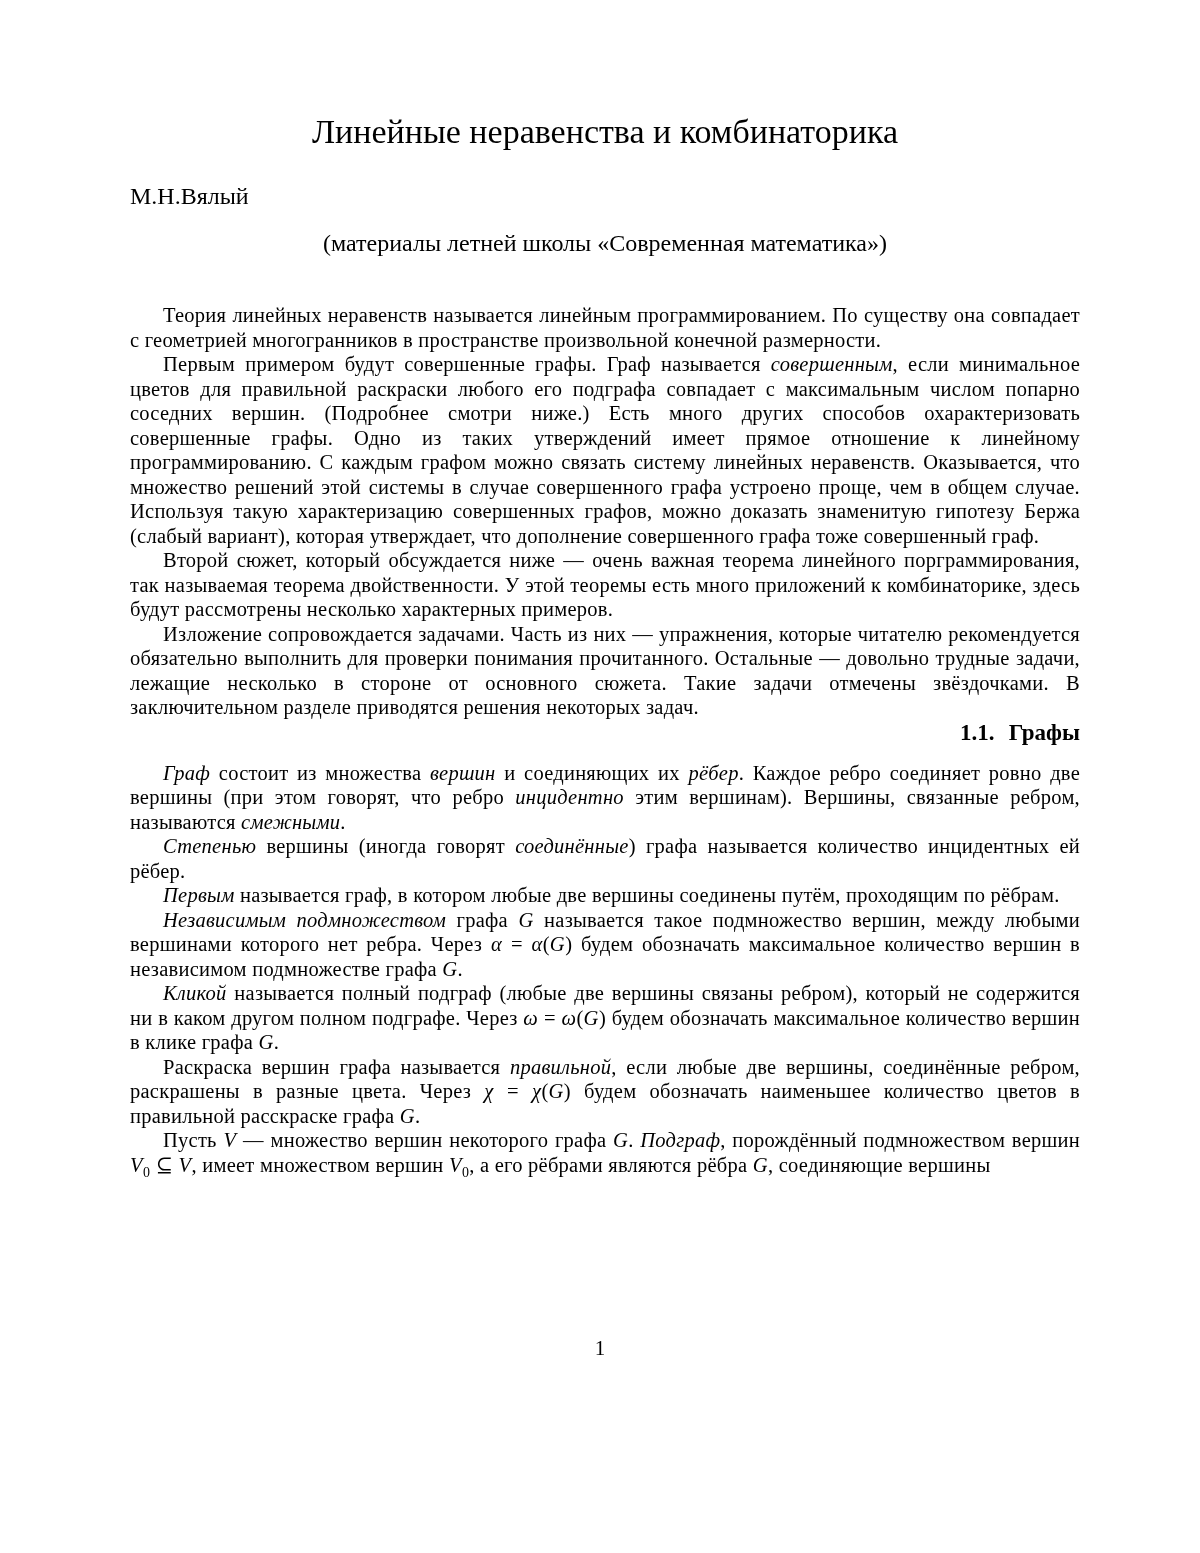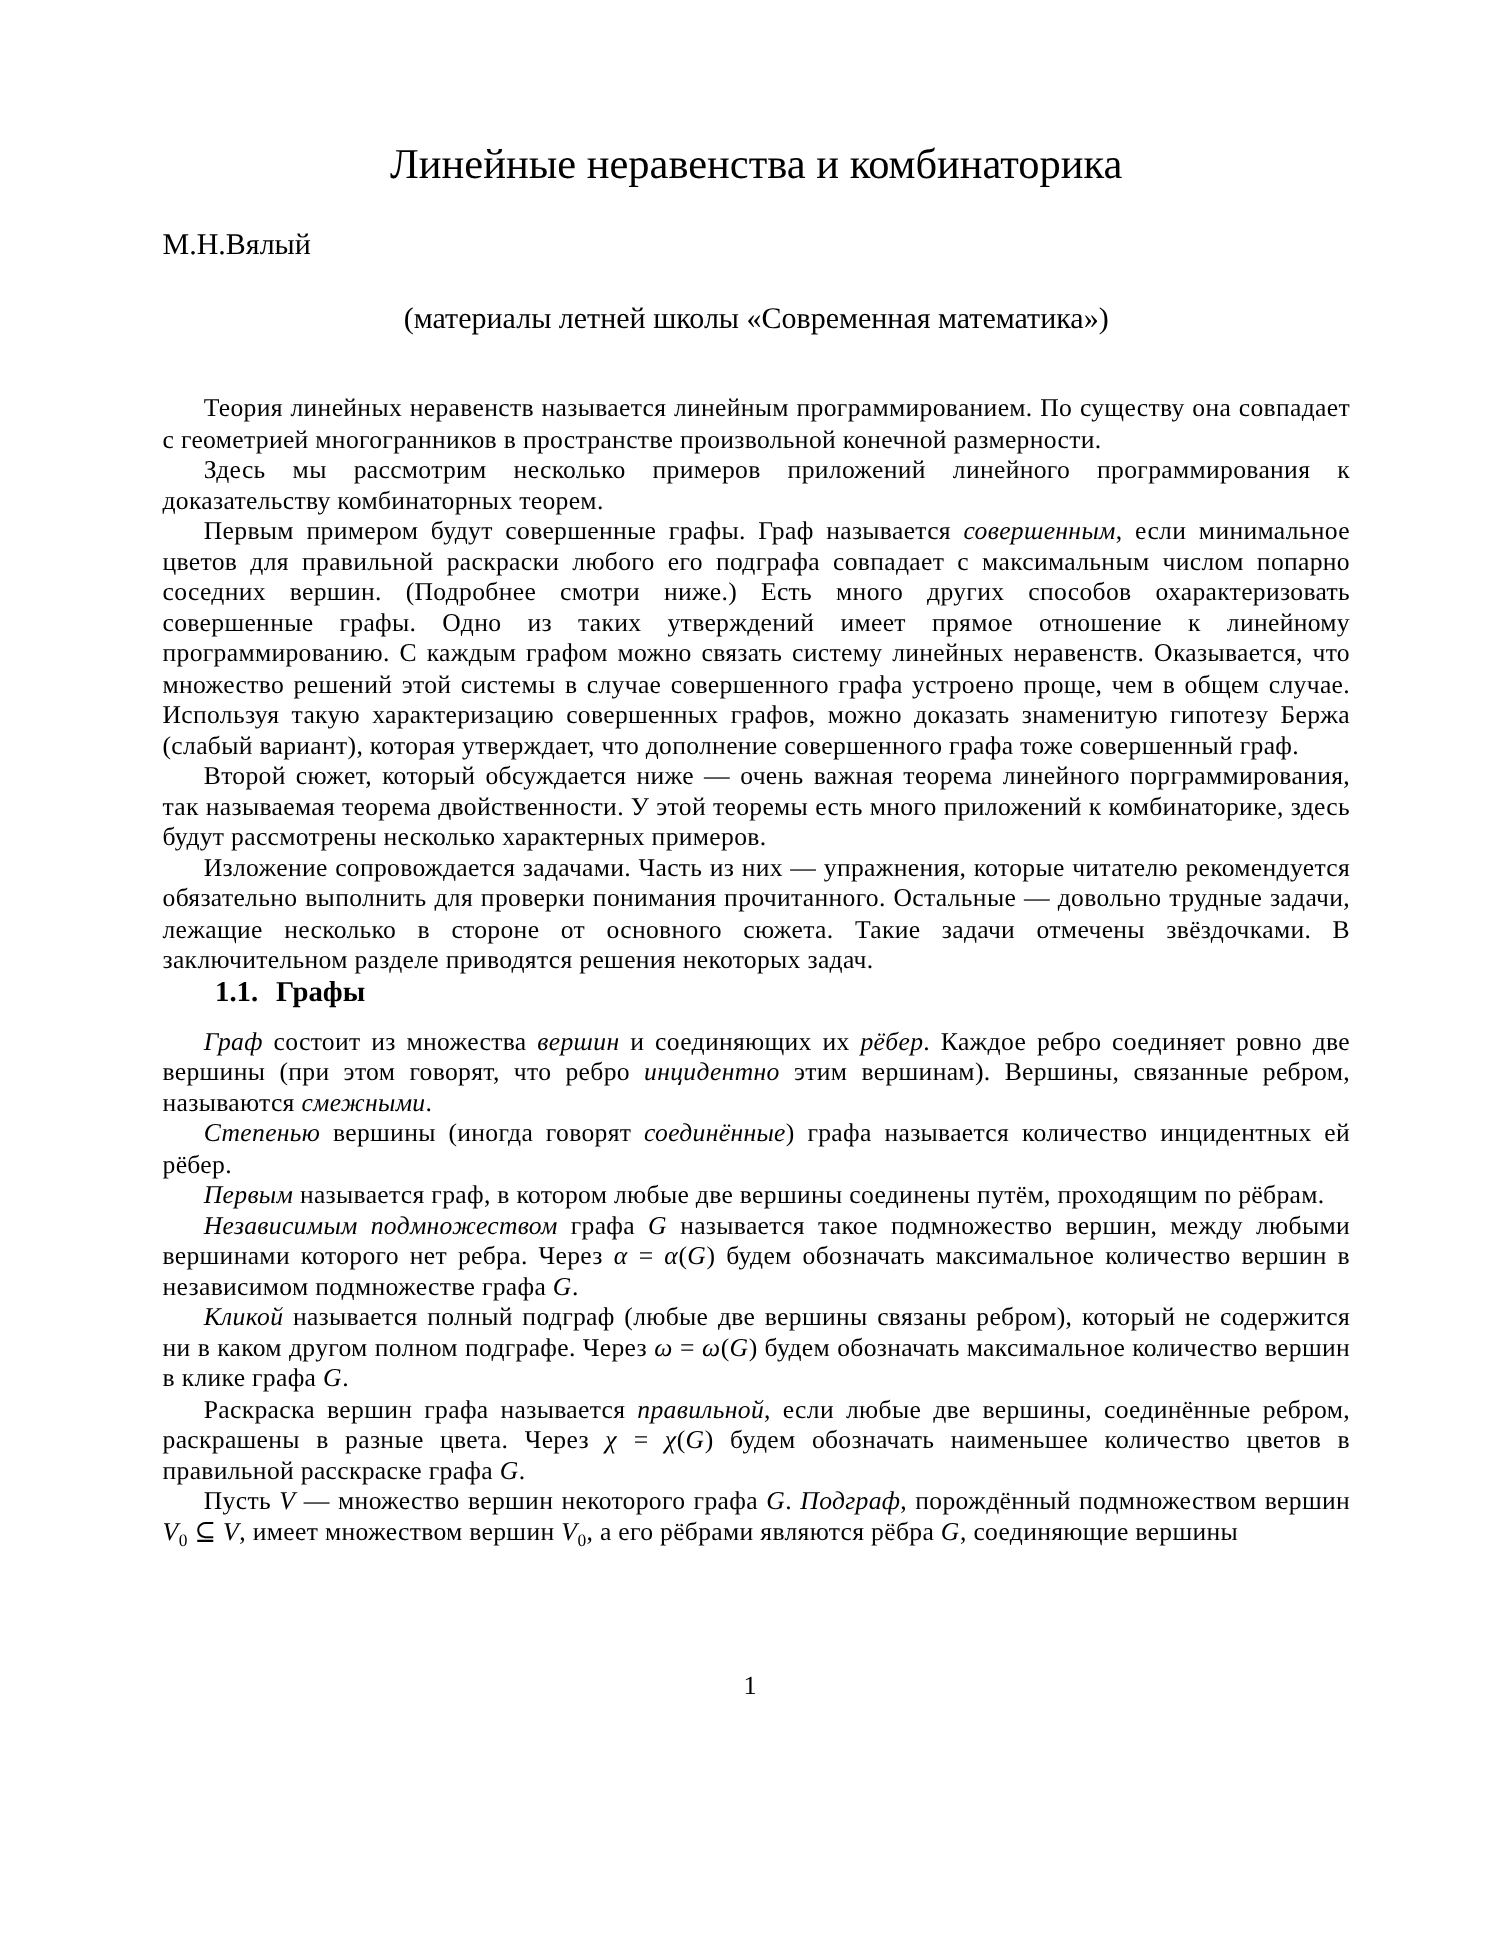--- a/index.html
+++ b/index.html
@@ -28,44 +28,45 @@
     font-size: 34px;
     font-weight: normal;
     line-height: 1.15;
   }
   .author-line {
     margin-top: 32px;
     text-align: left;
     font-size: 24px;
   }
   .subtitle-line {
-    margin-top: 32px;
+    margin-top: 20px;
     margin-bottom: 46px;
     text-align: center;
     font-size: 24px;
   }
   .body-block p.para {
     margin: 0;
     font-size: 20.5px;
     line-height: 24.5px;
     text-align: justify;
     text-indent: 33px;
     letter-spacing: 0.25px;
   }
   .sec-heading {
     margin: 32px 0 24px 42px;
     font-size: 27px;
     font-weight: bold;
     line-height: 1.1;
   }
   .subsec-heading {
-    margin: 0 0 16px 42px;
+    margin: 0 0 16px 56px;
     font-size: 23px;
     font-weight: bold;
     line-height: 1.1;
+    text-align: right;
   }
   .secnum { margin-right: 0.62em; }
   .run-i, .run-m { font-style: italic; }
   .run-m { letter-spacing: 0.5px; }
   sub.run-sub { font-size: 68%; line-height: 0; }
   .page-number {
     position: absolute;
     top: 1336px;
     left: 0;
     width: 100%;
@@ -80,21 +81,20 @@
   <div class="content">
 
     <h1 class="doc-title">Линейные неравенства и комбинаторика</h1>
 
     <div class="author-line">М.Н.Вялый</div>
 
     <div class="subtitle-line">(материалы летней школы «Современная математика»)</div>
 
     <div class="body-block">
         <p class="para"><span>Теория линейных неравенств называется линейным программированием. По существу она совпадает с геометрией многогранников в пространстве произвольной конечной размерности.</span></p>
-        <p class="para"><span>Здесь мы рассмотрим несколько примеров приложений линейного программирования к доказательству комбинаторных теорем.</span></p>
         <p class="para"><span>Первым примером будут совершенные графы. Граф называется </span><span class="run-i">совершенным</span><span>, если минимальное цветов для правильной раскраски любого его подграфа совпадает с максимальным числом попарно соседних вершин. (Подробнее смотри ниже.) Есть много других способов охарактеризовать совершенные графы. Одно из таких утверждений имеет прямое отношение к линейному программированию. С каждым графом можно связать систему линейных неравенств. Оказывается, что множество решений этой системы в случае совершенного графа устроено проще, чем в общем случае. Используя такую характеризацию совершенных графов, можно доказать знаменитую гипотезу Бержа (слабый вариант), которая утверждает, что дополнение совершенного графа тоже совершенный граф.</span></p>
         <p class="para"><span>Второй сюжет, который обсуждается ниже — очень важная теорема линейного порграммирования, так называемая теорема двойственности. У этой теоремы есть много приложений к комбинаторике, здесь будут рассмотрены несколько характерных примеров.</span></p>
         <p class="para"><span>Изложение сопровождается задачами. Часть из них — упражнения, которые читателю рекомендуется обязательно выполнить для проверки понимания прочитанного. Остальные — довольно трудные задачи, лежащие несколько в стороне от основного сюжета. Такие задачи отмечены звёздочками. В заключительном разделе приводятся решения некоторых задач.</span></p>
       </div>
 
 
     <h3 class="subsec-heading">
       <span class="secnum">1.1.</span><span>Графы</span>
     </h3>
 

